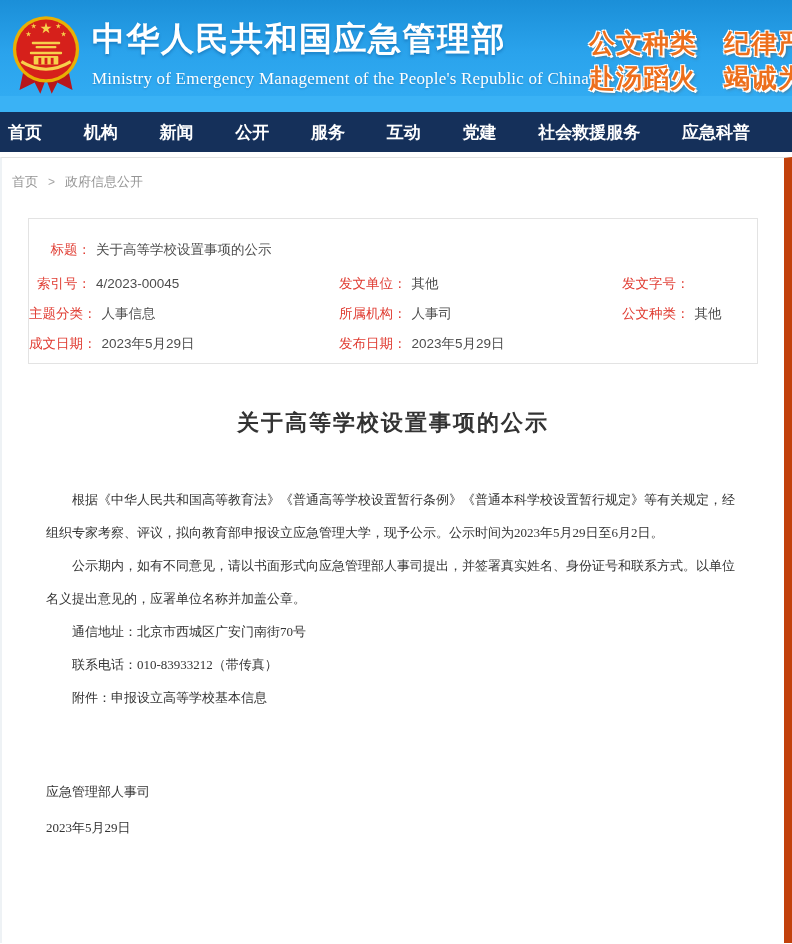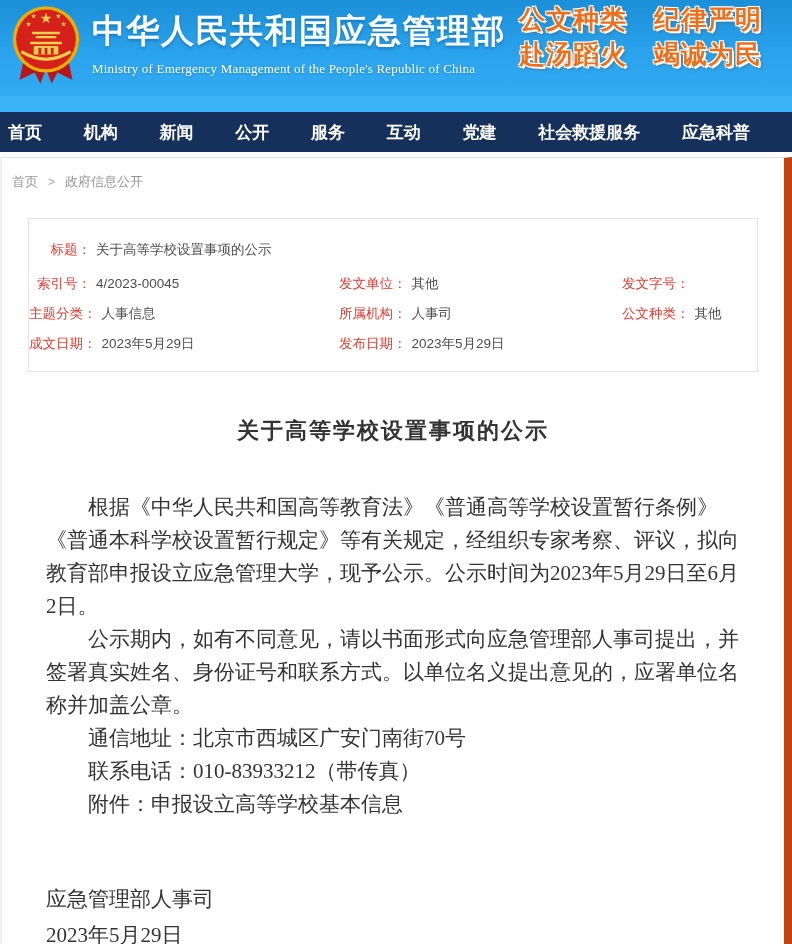--- a/index.html
+++ b/index.html
@@ -3,32 +3,32 @@
 <meta charset="utf-8">
 <style>
   * { margin:0; padding:0; box-sizing:border-box; }
   html,body { width:792px; height:944px; background:#fff; overflow:hidden;
               font-family:"Liberation Sans", sans-serif; }
 
   
   .header {
     height:96px;
     background:linear-gradient(180deg,#1b8fd8 0%,#2aa3ec 55%,#31abf2 100%);
-    display:flex; align-items:flex-start; padding:0 30px 0 10px;
+    display:flex; align-items:flex-end; padding:0 30px 0 10px;
   }
   .logo-link { display:flex; align-items:center; cursor:pointer; }
   .emblem { width:72px; height:82px; margin-top:4px; flex:0 0 auto; }
   .titles { margin-left:10px; color:#fff; }
   .site-name {
     font-size:33px; font-weight:bold; letter-spacing:1.5px;
     text-shadow:0 2px 3px rgba(0,60,120,.35); white-space:nowrap;
   }
   .site-name-en {
     font-family:"Liberation Serif", serif;
-    font-size:13px; margin-top:7px; letter-spacing:.2px; white-space:nowrap;
+    font-size:17px; margin-top:7px; letter-spacing:.2px; white-space:nowrap;
     text-shadow:0 1px 2px rgba(0,60,120,.3);
   }
   .slogan { margin-left:auto; text-align:center; line-height:35px; padding-top:2px; }
   .slogan div {
     font-family:"Liberation Serif", serif;
     font-size:26px; font-weight:bold; color:#ed6f1c; white-space:nowrap; letter-spacing:1px;
     text-shadow:-1px -1px 0 #fff, 1px -1px 0 #fff, -1px 1px 0 #fff, 1px 1px 0 #fff,
                  2px 2px 0 #fdfdfd, 3px 3px 3px rgba(90,90,90,.55);
   }
 
@@ -52,38 +52,38 @@
   }
   .breadcrumb {
     padding:15px 0 0 10px; font-size:13px; color:#959595;
   }
   .breadcrumb .crumb { color:#959595; cursor:pointer; }
   .breadcrumb .sep { margin:0 10px; font-size:12px; color:#a5a5a5; }
 
   
   .meta-box {
     margin:27px 26px 0 26px; border:1px solid #e3e3e3;
-    padding:16px 0 12px 0; font-size:13.5px; color:#4d4d4d;
+    padding:16px 0 4px 0; font-size:13.5px; color:#4d4d4d;
   }
   .meta-row { display:grid; grid-template-columns:310px 283px 1fr; line-height:30px; }
   .meta-row.first { margin-bottom:4px; }
   .meta-cell { white-space:nowrap; overflow:hidden; }
   .meta-label { display:inline-block; min-width:62px; text-align:right; color:#e03c32; }
   .meta-value { margin-left:5px; color:#4d4d4d; }
 
   
   .doc-title {
     margin-top:44px; text-align:center;
     font-family:"Liberation Serif", serif;
     font-size:22px; font-weight:bold; color:#333; letter-spacing:2px;
   }
   .doc-body {
     margin:45px 44px 0 44px;
     font-family:"Liberation Serif", serif;
-    font-size:21px; color:#333; line-height:33px;
+    font-size:13px; color:#333; line-height:33px;
   }
   .doc-body p { text-indent:2em; margin:0; }
   .attach { margin-top:28px; }
   .sign-block { margin-top:60px; padding-right:70px; line-height:36px; }
   .sign-block div { text-indent:0; }
 </style>
 </head>
 <body>
 
 <div class="header">

